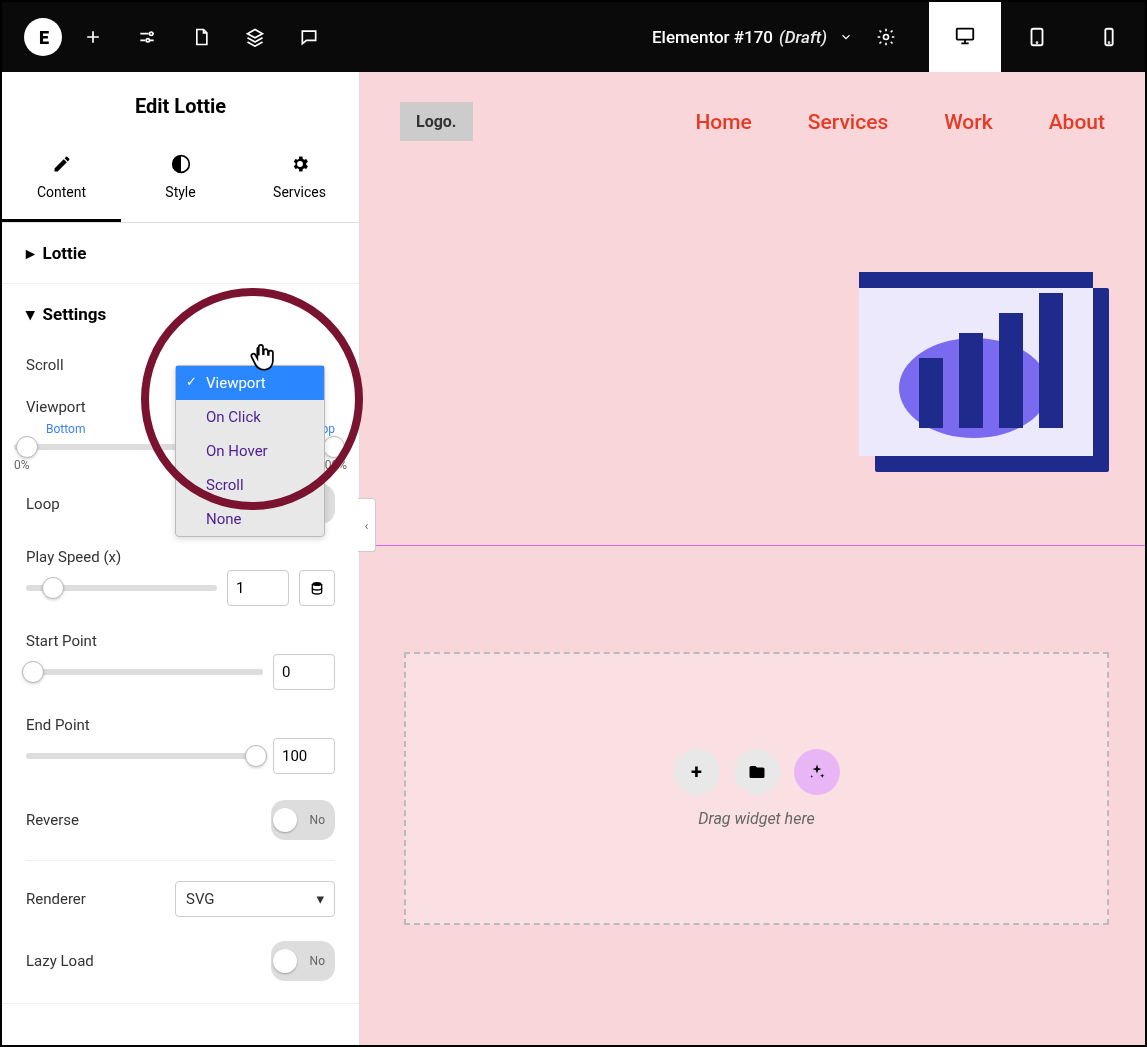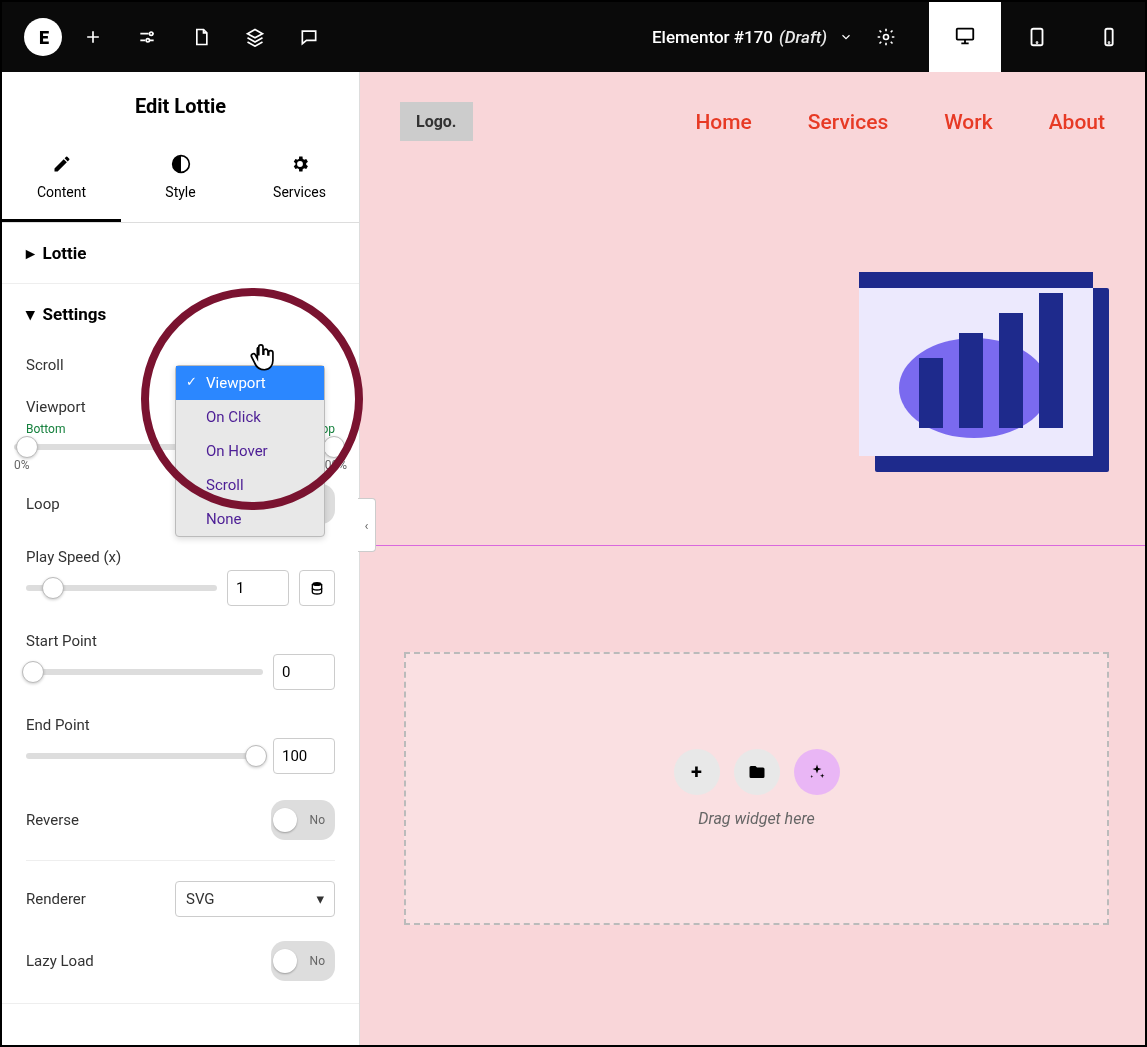--- a/index.html
+++ b/index.html
@@ -33,21 +33,21 @@
 .tab.active { border-bottom: 3px solid #000; }
 .tab-icon { display: block; margin: 0 auto 8px; width: 20px; height: 20px; }
 .tab-label { font-size: 14px; }
 
 .section { border-bottom: 1px solid #eee; }
 .section-header { padding: 20px 24px; font-weight: 700; font-size: 17px; display: flex; align-items: center; gap: 8px; cursor: pointer; }
 .section-body { padding: 0 24px 10px; }
 
 .field-row { display: flex; align-items: center; justify-content: space-between; padding: 12px 0; font-size: 15px; color: #333; }
 .field-label { font-size: 15px; color: #333; }
-.field-label.small { font-size: 12px; color: #15803d; }
+.field-label.small { font-size: 12px; color: #3b82f6; margin-left: 20px; }
 
 .dropdown-wrap { position: relative; width: 160px; }
 .dropdown-menu { position: absolute; top: 0; left: 0; width: 150px; background: #e8e8e8; border: 1px solid #bbb; border-radius: 4px; box-shadow: 0 2px 6px rgba(0,0,0,0.15); z-index: 50; }
 .dropdown-item { padding: 8px 14px 8px 30px; font-size: 15px; cursor: pointer; position: relative; color: #4c1d95; }
 .dropdown-item.selected { background: #2b87ff; color: #fff; }
 .dropdown-item.selected::before { content: "✓"; position: absolute; left: 10px; font-size: 13px; }
 .slider-track { height: 6px; background: #ddd; border-radius: 3px; position: relative; margin: 8px 0; }
 .slider-thumb { width: 22px; height: 22px; background: #fff; border: 1px solid #bbb; border-radius: 50%; position: absolute; top: 50%; transform: translate(-50%, -50%); box-shadow: 0 1px 3px rgba(0,0,0,0.2); }
 .slider-labels { display: flex; justify-content: space-between; font-size: 12px; color: #666; }
 .num-input { width: 62px; height: 36px; border: 1px solid #ccc; border-radius: 4px; padding: 0 8px; font-size: 15px; }

